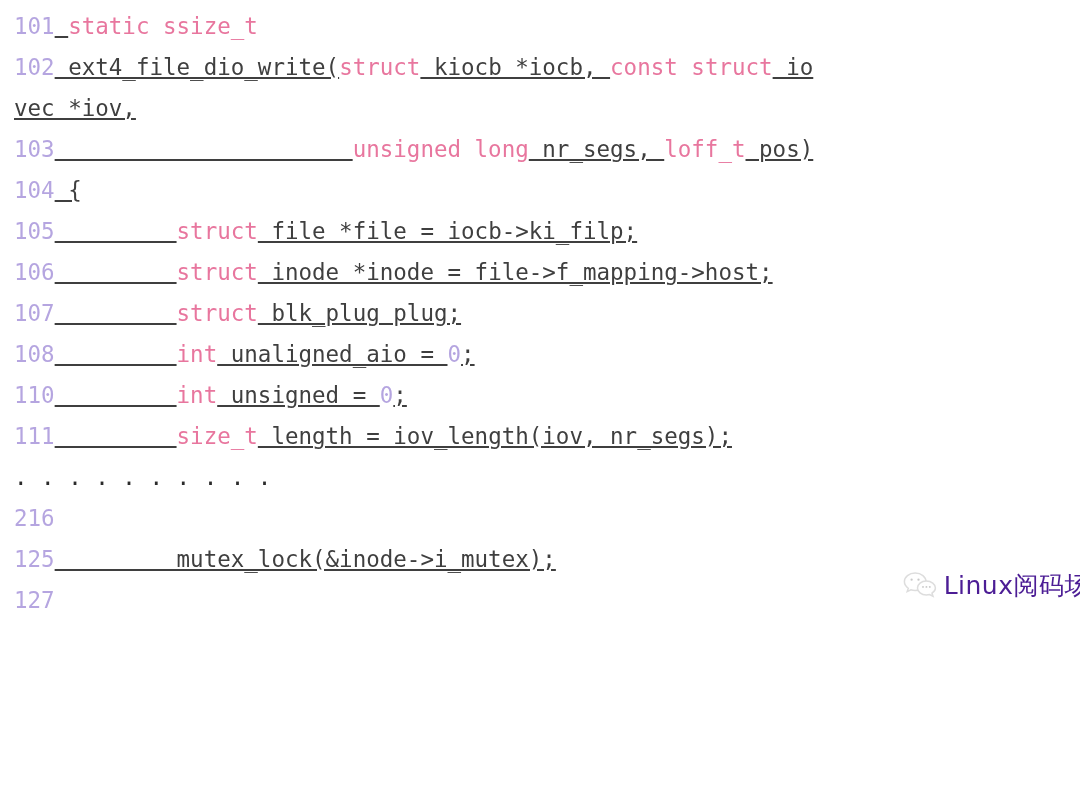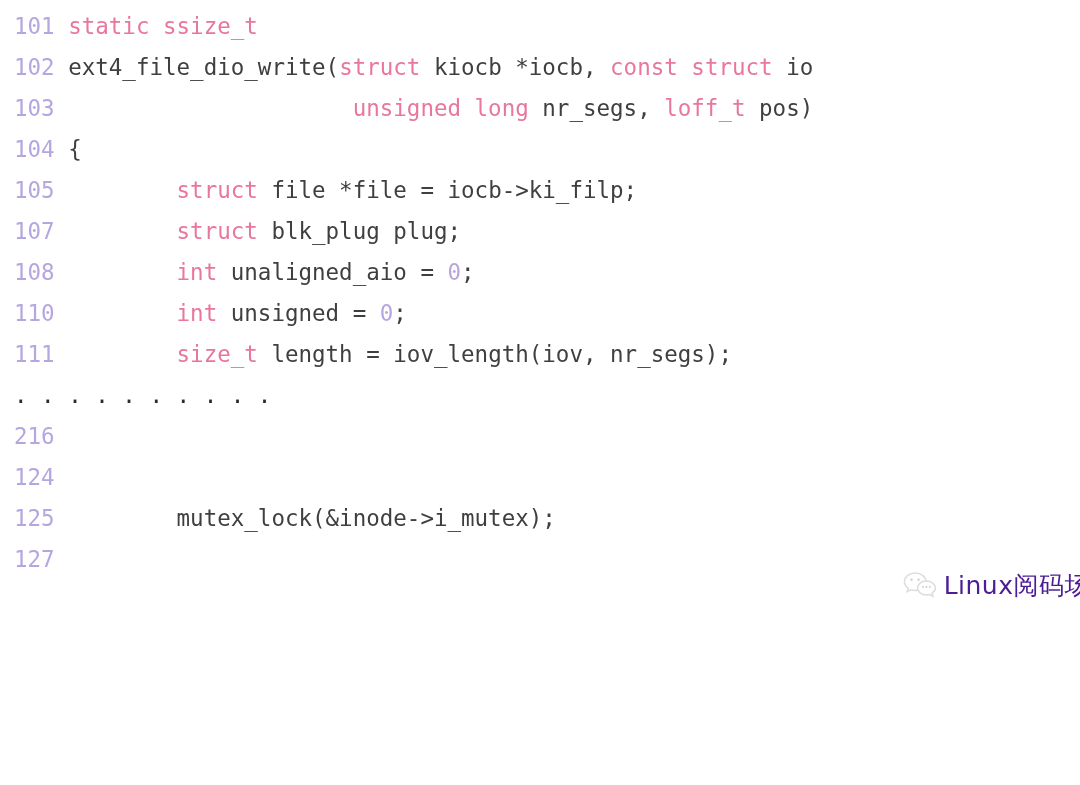--- a/index.html
+++ b/index.html
@@ -36,20 +36,21 @@
     letter-spacing: 0px;
     white-space: pre;
     font-family: "DejaVu Sans Mono", "Liberation Mono", monospace;
   }
 
   .ln {
     color: #b5a5e0;
   }
   .tok-plain {
     color: #3f3f3f;
+    text-decoration: underline;
   }
   .tok-kw {
     color: #e8769e;
   }
   .tok-num {
     color: #b5a5e0;
   }
 
   .ellipsis-line {
     height: 41px;
@@ -89,30 +90,31 @@
   }
 </style>
 </head>
 <body>
 
 <div id="code-viewer">
 
   <div class="code-area">
       <div class="code-line"><span class="ln">101</span><span class="tok-plain"> </span><span class="tok-kw">static ssize_t</span></div>
       <div class="code-line"><span class="ln">102</span><span class="tok-plain"> ext4_file_dio_write(</span><span class="tok-kw">struct</span><span class="tok-plain"> kiocb *iocb, </span><span class="tok-kw">const struct</span><span class="tok-plain"> io</span></div>
+      <div class="code-line"><span class="ln"></span><span class="tok-plain">vec *iov,</span></div>
       <div class="code-line"><span class="ln">103</span><span class="tok-plain">                      </span><span class="tok-kw">unsigned long</span><span class="tok-plain"> nr_segs, </span><span class="tok-kw">loff_t</span><span class="tok-plain"> pos)</span></div>
       <div class="code-line"><span class="ln">104</span><span class="tok-plain"> {</span></div>
       <div class="code-line"><span class="ln">105</span><span class="tok-plain">         </span><span class="tok-kw">struct</span><span class="tok-plain"> file *file = iocb-&gt;ki_filp;</span></div>
+      <div class="code-line"><span class="ln">106</span><span class="tok-plain">         </span><span class="tok-kw">struct</span><span class="tok-plain"> inode *inode = file-&gt;f_mapping-&gt;host;</span></div>
       <div class="code-line"><span class="ln">107</span><span class="tok-plain">         </span><span class="tok-kw">struct</span><span class="tok-plain"> blk_plug plug;</span></div>
       <div class="code-line"><span class="ln">108</span><span class="tok-plain">         </span><span class="tok-kw">int</span><span class="tok-plain"> unaligned_aio = </span><span class="tok-num">0</span><span class="tok-plain">;</span></div>
       <div class="code-line"><span class="ln">110</span><span class="tok-plain">         </span><span class="tok-kw">int</span><span class="tok-plain"> unsigned = </span><span class="tok-num">0</span><span class="tok-plain">;</span></div>
       <div class="code-line"><span class="ln">111</span><span class="tok-plain">         </span><span class="tok-kw">size_t</span><span class="tok-plain"> length = iov_length(iov, nr_segs);</span></div>
       <div class="ellipsis-line"><span class="ellipsis-dots">. . . . . . . . . .</span></div>
       <div class="code-line"><span class="ln">216</span></div>
-      <div class="code-line"><span class="ln">124</span></div>
       <div class="code-line"><span class="ln">125</span><span class="tok-plain">         mutex_lock(&amp;inode-&gt;i_mutex);</span></div>
       <div class="code-line"><span class="ln">127</span></div>
     </div>
 
   <div id="watermark">
     <svg class="wm-icon" viewBox="0 0 34 28" xmlns="http://www.w3.org/2000/svg">
 
       <path d="M12.2 2.0 C6.0 2.0 1.4 6.0 1.4 10.6 C1.4 13.3 2.9 15.7 5.3 17.3
                L4.2 20.6 L7.9 18.8 C9.2 19.2 10.7 19.4 12.2 19.4
                C18.4 19.4 23.0 15.4 23.0 10.7 C23.0 6.0 18.4 2.0 12.2 2.0 Z" fill="none" stroke="#dddddd" stroke-width="1.5"></path>

